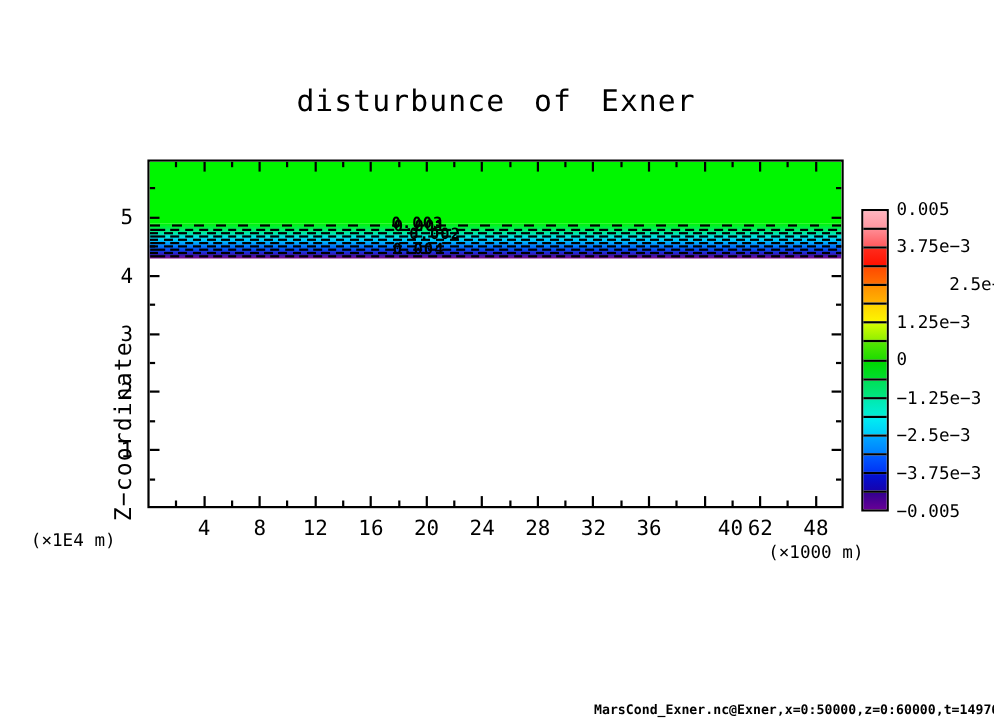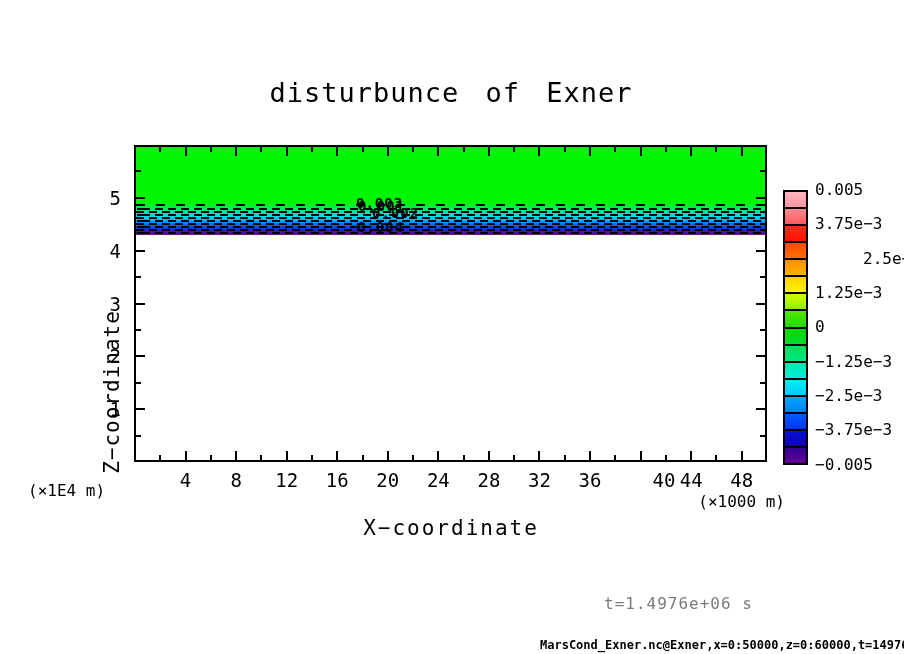--- a/index.html
+++ b/index.html
@@ -157,27 +157,25 @@
       <div class="abs ax-lbl x-lbl" style="left: 155.56px; top: 471px;">4</div>
       <div class="abs ax-lbl x-lbl" style="left: 206.12px; top: 471px;">8</div>
       <div class="abs ax-lbl x-lbl" style="left: 256.68px; top: 471px;">12</div>
       <div class="abs ax-lbl x-lbl" style="left: 307.24px; top: 471px;">16</div>
       <div class="abs ax-lbl x-lbl" style="left: 357.8px; top: 471px;">20</div>
       <div class="abs ax-lbl x-lbl" style="left: 408.36px; top: 471px;">24</div>
       <div class="abs ax-lbl x-lbl" style="left: 458.92px; top: 471px;">28</div>
       <div class="abs ax-lbl x-lbl" style="left: 509.48px; top: 471px;">32</div>
       <div class="abs ax-lbl x-lbl" style="left: 560.04px; top: 471px;">36</div>
       <div class="abs ax-lbl x-lbl" style="left: 634px; top: 471px;">40</div>
-      <div class="abs ax-lbl x-lbl" style="left: 661.16px; top: 471px;">44</div>
+      <div class="abs ax-lbl x-lbl" style="left: 661.16px; top: 471px;">62</div>
       <div class="abs ax-lbl x-lbl" style="left: 711.72px; top: 471px;">48</div>
     </div>
   <div class="abs" id="x-unit">(×1000 m)</div>
-  <div class="abs" id="x-title">X−coordinate</div>
-
-  <div class="abs" id="time-label">t=1.4976e+06 s</div>
+
 
   <div class="abs" id="colorbar">
       <div class="cb-seg" style="background: linear-gradient(rgb(255, 180, 190), rgb(255, 151, 161));"></div>
       <div class="cb-seg" style="background: linear-gradient(rgb(255, 138, 146), rgb(255, 90, 94));"></div>
       <div class="cb-seg" style="background: linear-gradient(rgb(255, 42, 28), rgb(255, 18, 0));"></div>
       <div class="cb-seg" style="background: linear-gradient(rgb(255, 74, 0), rgb(255, 110, 0));"></div>
       <div class="cb-seg" style="background: linear-gradient(rgb(255, 144, 0), rgb(255, 178, 0));"></div>
       <div class="cb-seg" style="background: linear-gradient(rgb(255, 212, 0), rgb(252, 244, 0));"></div>
       <div class="cb-seg" style="background: linear-gradient(rgb(212, 252, 0), rgb(146, 240, 0));"></div>
       <div class="cb-seg" style="background: linear-gradient(rgb(84, 230, 0), rgb(30, 220, 0));"></div>

